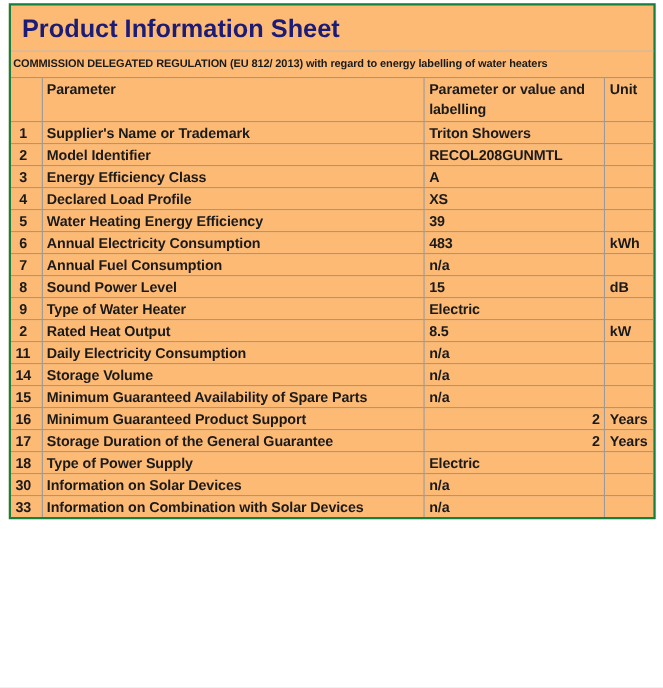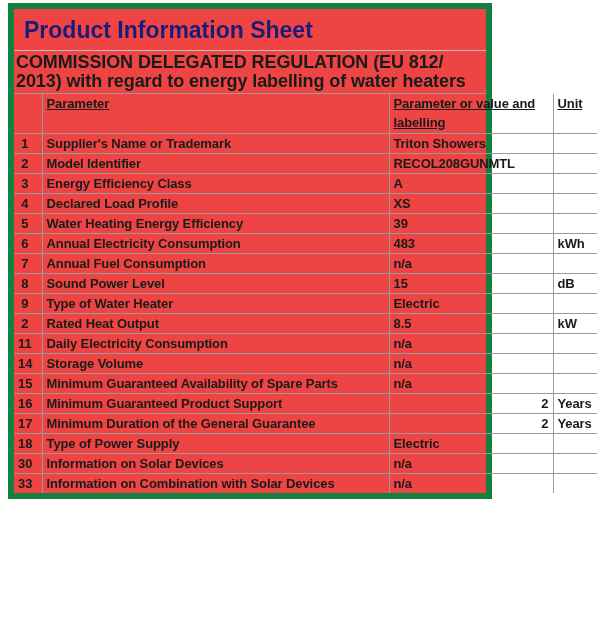--- a/index.html
+++ b/index.html
@@ -10,40 +10,40 @@
   body {
     width: 603px;
     height: 625px;
     font-family: "Liberation Sans", sans-serif;
     color: #1a1a1a;
     overflow: hidden;
   }
   .doc {
     box-sizing: border-box;
     margin: 3px 0 0 8px;
-    width: 484px;
-    border: 6px solid #15803d;
-    background: #ef4444;
+    width: 588px;
+    border: 2px solid #15803d;
+    background: #fdba74;
   }
   .title-cell {
     padding: 7px 8px 6px 10px;
     border-bottom: 1px solid #bcbcbc;
   }
   .title {
     font-size: 23px;
     font-weight: bold;
     color: #1b1b78;
     line-height: 28px;
   }
   .subtitle-cell {
     padding: 2px 4px 2px 2px;
     border-bottom: 1px solid #9a9a9a;
   }
   .subtitle {
-    font-size: 18px;
+    font-size: 10px;
     font-weight: bold;
     line-height: 19px;
     letter-spacing: -0.1px;
   }
   table {
     width: 100%;
     border-collapse: collapse;
     border-style: hidden; 
     table-layout: fixed;
   }
@@ -57,21 +57,20 @@
     font-weight: bold;
     text-align: left;
     vertical-align: top;
     padding: 0 4px;
     line-height: 19px;
     letter-spacing: -0.1px;
     overflow: hidden;
   }
   thead th {
     height: 39px;
-    text-decoration: underline;
   }
   tbody td {
     height: 19px;
   }
   .td-num {
     text-align: right;
     padding-right: 13px;
   }
   .right {
     text-align: right;
@@ -186,21 +185,21 @@
           <td class="td-unit"></td>
         </tr>
         <tr>
           <td class="td-num">16</td>
           <td class="td-param">Minimum Guaranteed Product Support</td>
           <td class="td-value right">2</td>
           <td class="td-unit">Years</td>
         </tr>
         <tr>
           <td class="td-num">17</td>
-          <td class="td-param">Minimum Duration of the General Guarantee</td>
+          <td class="td-param">Storage Duration of the General Guarantee</td>
           <td class="td-value right">2</td>
           <td class="td-unit">Years</td>
         </tr>
         <tr>
           <td class="td-num">18</td>
           <td class="td-param">Type of Power Supply</td>
           <td class="td-value">Electric</td>
           <td class="td-unit"></td>
         </tr>
         <tr>

